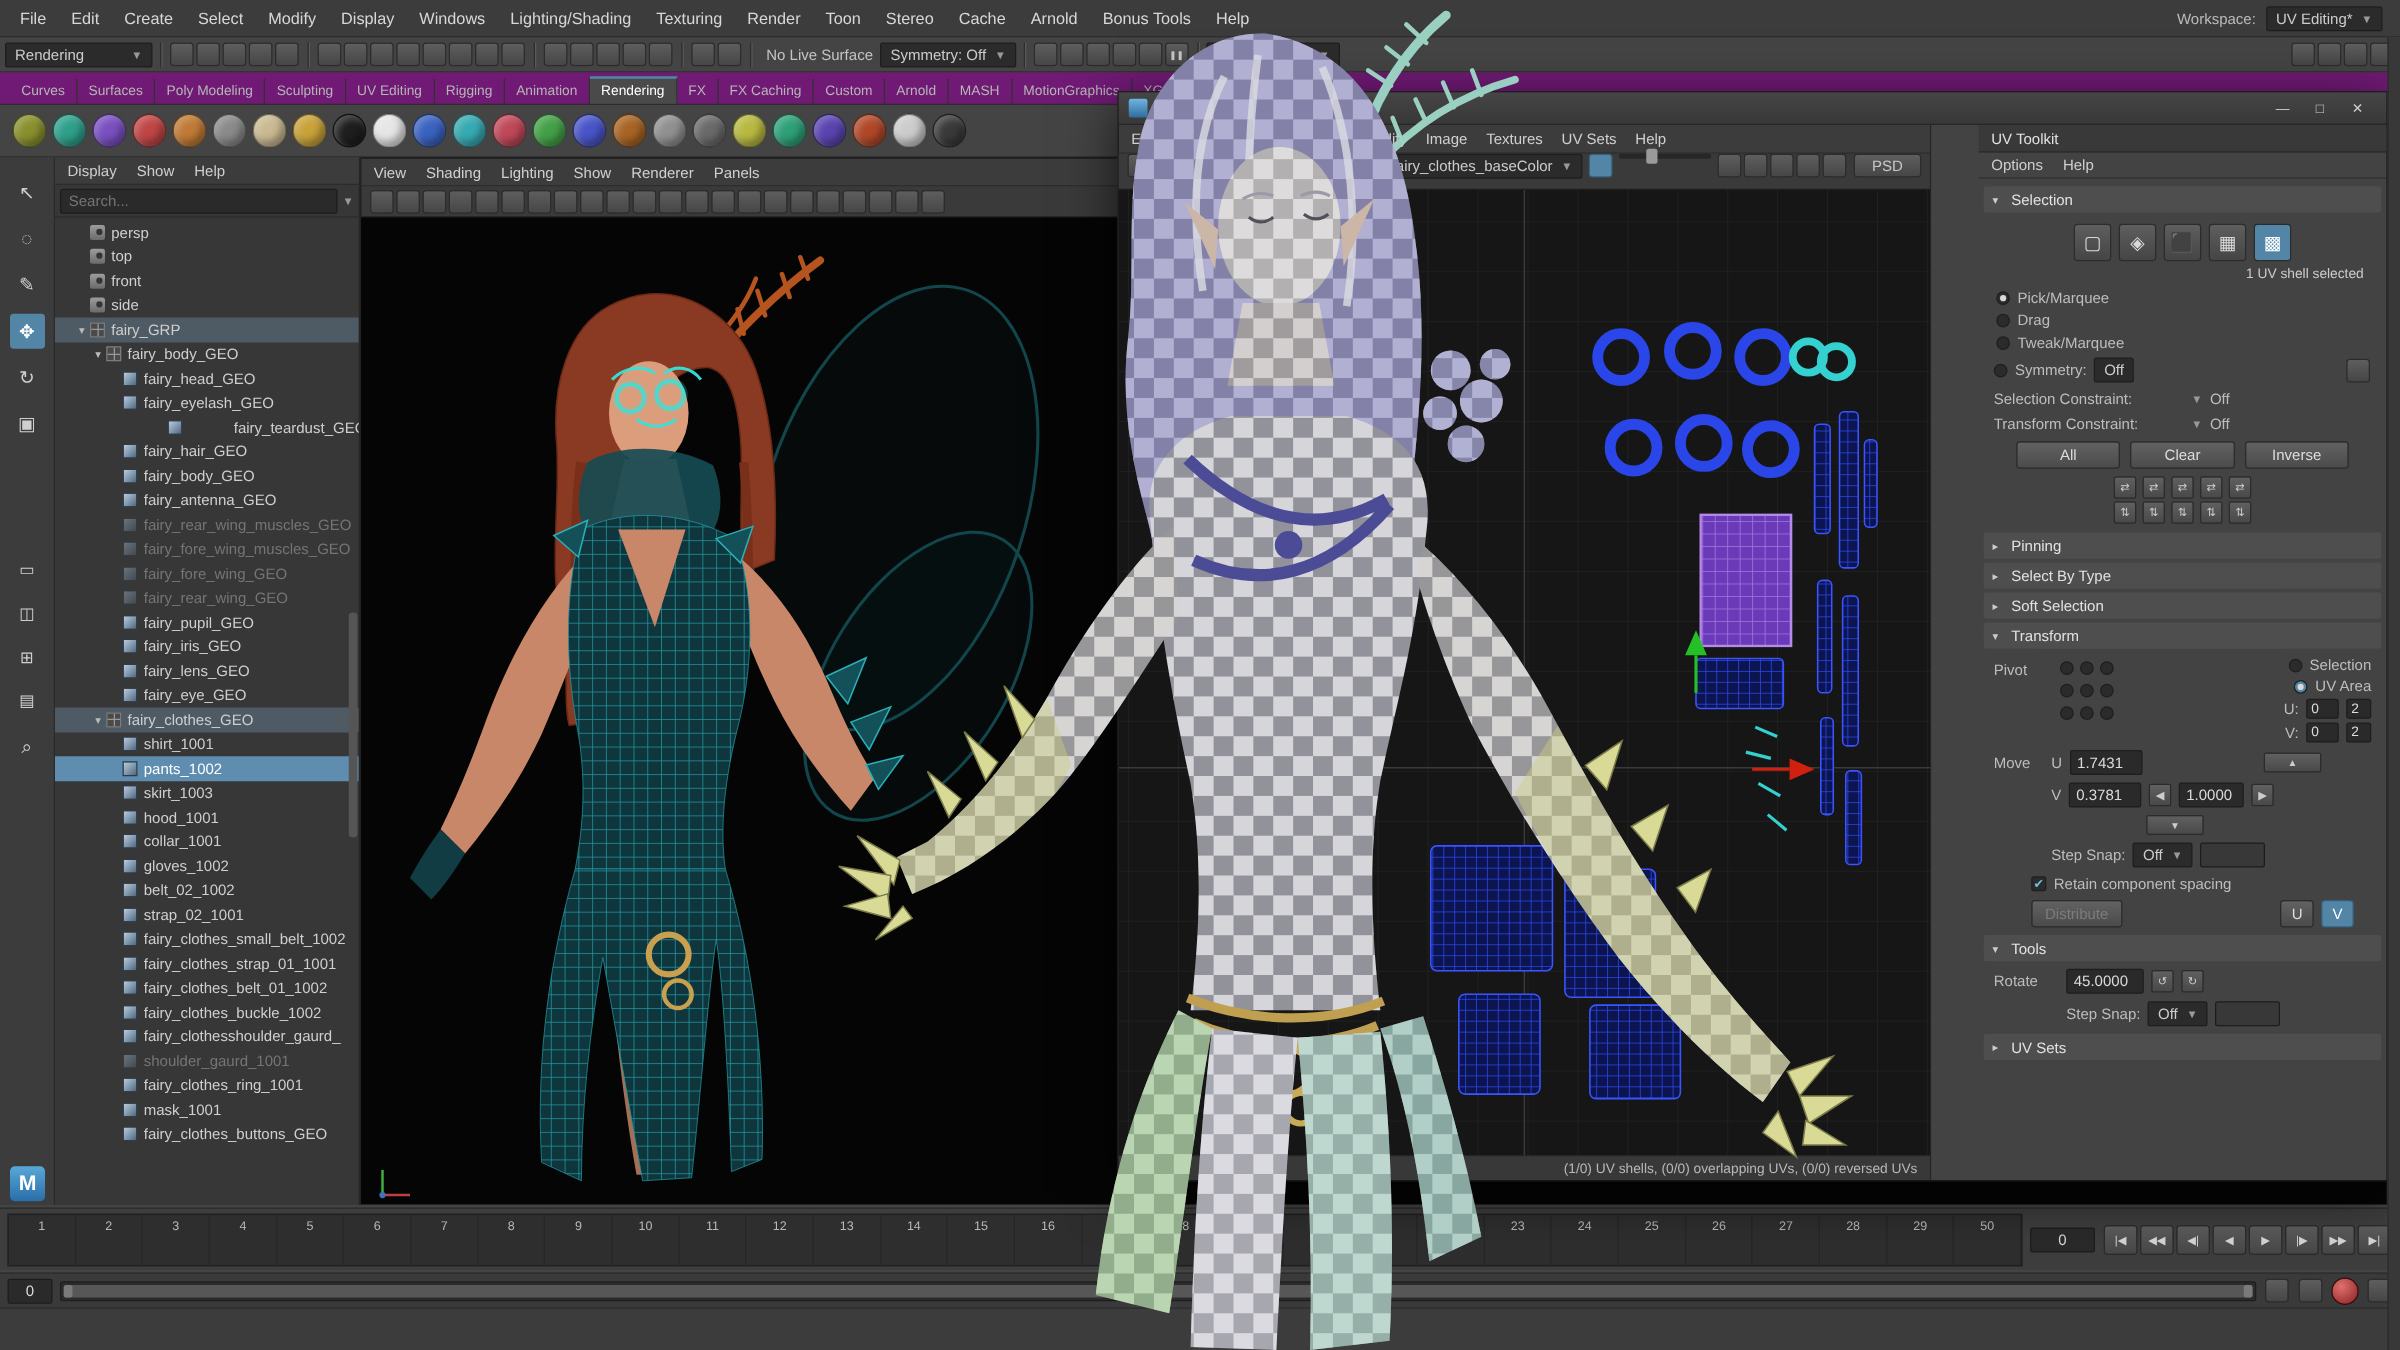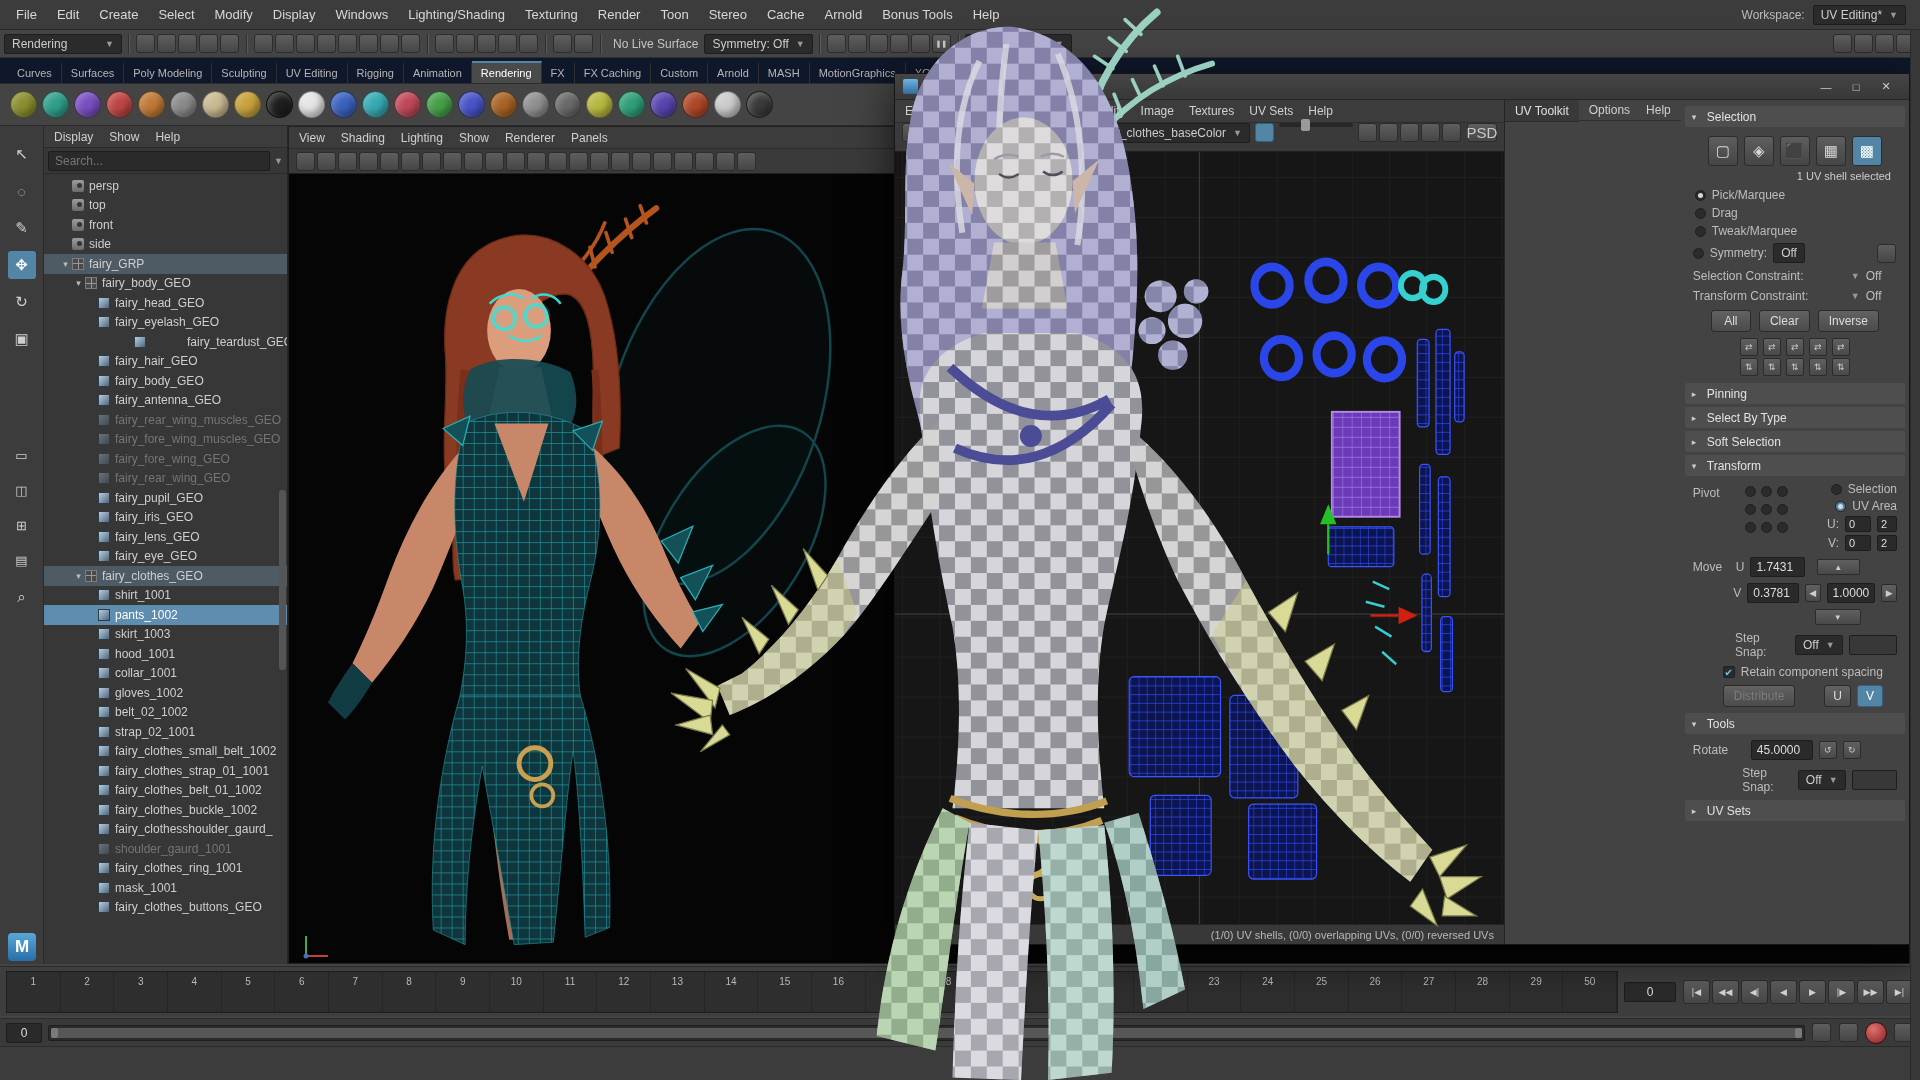--- a/index.html
+++ b/index.html
@@ -24,21 +24,21 @@
   .checkbox{width:12px;height:12px;border:1px solid #1f1f1f;background:#2b2b2b;border-radius:2px;font-size:10px;color:#6fc0e8;display:flex;align-items:center;justify-content:center;}
   
   #menubar{left:0;top:0;width:1920px;height:30px;background:#3c3c3c;border-bottom:1px solid #2a2a2a;display:flex;align-items:center;padding:0 6px;font-size:13px;}
   .mitem{padding:0 10px;color:#d8d8d8;line-height:30px;}
   #workspace{margin-left:auto;display:flex;align-items:center;gap:8px;font-size:12px;color:#bbb;}
   
   #statusline{left:0;top:30px;width:1920px;height:28px;background:#444;border-bottom:1px solid #2d2d2d;display:flex;align-items:center;padding:0 4px;}
   #menuset{width:118px;justify-content:space-between;}
   .sl-text{font-size:12px;color:#c4c4c4;margin:0 6px;white-space:nowrap;}
   
-  #shelftabs{left:0;top:58px;width:1920px;height:26px;background:#0f172a;border-bottom:1px solid #2c2c2c;display:flex;align-items:flex-end;padding:0 8px;}
+  #shelftabs{left:0;top:58px;width:1920px;height:26px;background:#701a75;border-bottom:1px solid #2c2c2c;display:flex;align-items:flex-end;padding:0 8px;}
   .stab{font-size:11px;color:#b5b5b5;padding:4px 9px;border-right:1px solid #303030;white-space:nowrap;}
   .stab.active{color:#fff;background:#4a4a4a;border-top:2px solid #5285a6;}
   #shelficons{left:0;top:84px;width:1920px;height:42px;background:#444;border-bottom:1px solid #2c2c2c;display:flex;align-items:center;padding:0 10px;gap:5px;}
   .shelf-ic{width:27px;height:27px;border-radius:50%;border:1px solid rgba(0,0,0,.45);box-shadow:inset 3px 3px 6px rgba(255,255,255,.25), inset -3px -4px 6px rgba(0,0,0,.35);flex:none;}
   
   #toolbox{left:0;top:126px;width:44px;height:838px;background:#3c3c3c;border-right:1px solid #2a2a2a;display:flex;flex-direction:column;align-items:center;padding-top:14px;gap:9px;}
   .tool{width:28px;height:28px;border-radius:3px;display:flex;align-items:center;justify-content:center;font-size:15px;color:#cfcfcf;}
   .tool.active{background:#5285a6;color:#fff;}
   .tool-gap{height:70px;}
   #maya-badge{left:8px;top:933px;width:28px;height:28px;border-radius:4px;background:linear-gradient(#58a8d8,#2a6da8);color:#fff;font-weight:bold;font-size:17px;display:flex;align-items:center;justify-content:center;}
@@ -75,21 +75,21 @@
   #uvmain{flex:1;display:flex;min-height:0;}
   #uvview{width:650px;display:flex;flex-direction:column;border-right:1px solid #232323;min-height:0;}
   #uv-menus{height:22px;display:flex;gap:15px;align-items:center;padding:0 10px;font-size:12px;color:#d0d0d0;flex:none;}
   #uv-toolbar{height:30px;background:#3a3a3a;border-top:1px solid #2e2e2e;border-bottom:1px solid #1f1f1f;display:flex;align-items:flex-start;padding:0 6px;gap:4px;flex:none;}
   #uv-canvas{flex:1;position:relative;background:#141414;min-height:0;}
   #uv-canvas svg{width:100%;height:100%;display:block;}
   #uv-status{height:20px;background:#383838;border-top:1px solid #262626;display:flex;align-items:center;justify-content:flex-end;padding:0 10px;font-size:11px;color:#b8b8b8;flex:none;}
   .slider{width:74px;height:4px;background:#272727;border-radius:2px;position:relative;}
   .slider::after{content:"";position:absolute;left:30%;top:-4px;width:9px;height:12px;background:#9a9a9a;border-radius:2px;}
   
-  #toolkit{flex:1;display:flex;background:#434343;min-height:0;}
+  #toolkit{flex:1;display:flex;flex-direction:column;background:#434343;min-height:0;padding-left:38px;}
   #tk-title{height:22px;background:#393939;display:flex;align-items:center;padding:0 10px;font-size:12px;color:#e0e0e0;border-bottom:1px solid #2a2a2a;flex:none;}
   #tk-menus{height:21px;display:flex;gap:16px;align-items:center;padding:0 10px;font-size:12px;color:#cfcfcf;border-bottom:1px solid #303030;flex:none;}
   #tk-body{flex:1;overflow:hidden;padding:3px 4px;font-size:12px;}
   .sec{height:21px;background:#4e4e4e;border-radius:2px;margin:3px 0;display:flex;align-items:center;gap:7px;padding:0 7px;color:#e2e2e2;}
   .sec .sarrow{font-size:9px;color:#ccc;width:8px;}
   .tkrow{display:flex;align-items:center;gap:6px;padding:3px 8px;}
   .tklabel{color:#bdbdbd;}
   .selicons{justify-content:center;gap:6px;padding:6px 0 2px;}
   .bigic{width:30px;height:30px;border-radius:3px;background:linear-gradient(#5e5e5e,#454545);border:1px solid #2c2c2c;display:flex;align-items:center;justify-content:center;font-size:15px;color:#d8d8d8;}
   .bigic.on{background:#5285a6;color:#fff;}
@@ -668,21 +668,21 @@
           <span class="ibtn sm on"></span>
           <span class="slider"></span>
           <span class="row">
 
           <span class="ibtn sm"></span>
               <span class="ibtn sm"></span>
               <span class="ibtn sm"></span>
               <span class="ibtn sm"></span>
               <span class="ibtn sm"></span>
             </span>
-          <span class="ibtn sm" style="width:30px;font-size:15px">PSD</span>
+          <span class="ibtn sm" style="width:54px;font-size:12px">PSD</span>
         </div>
         <div id="uv-canvas">
           <svg viewBox="730 140 520 618" preserveAspectRatio="none">
             <defs>
               <pattern id="uvgrid" width="32" height="32" patternUnits="userSpaceOnUse">
                 <rect width="32" height="32" fill="#161616"></rect>
                 <path d="M32 0H0V32" fill="none" stroke="#222" stroke-width="1"></path>
               </pattern>
               <pattern id="dense" width="7" height="7" patternUnits="userSpaceOnUse">
                 <rect width="7" height="7" fill="#0d1550"></rect>

